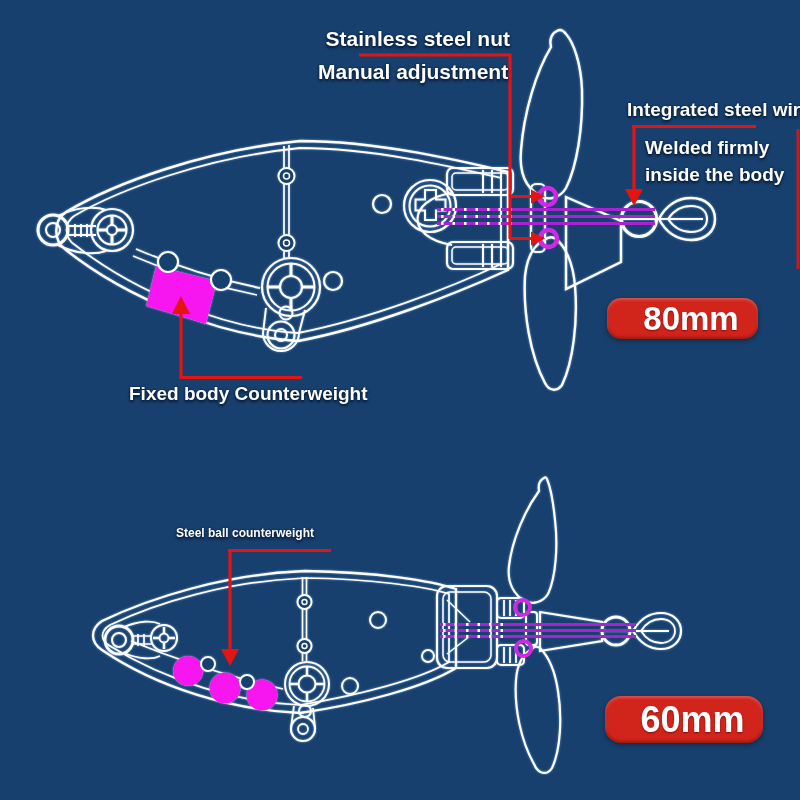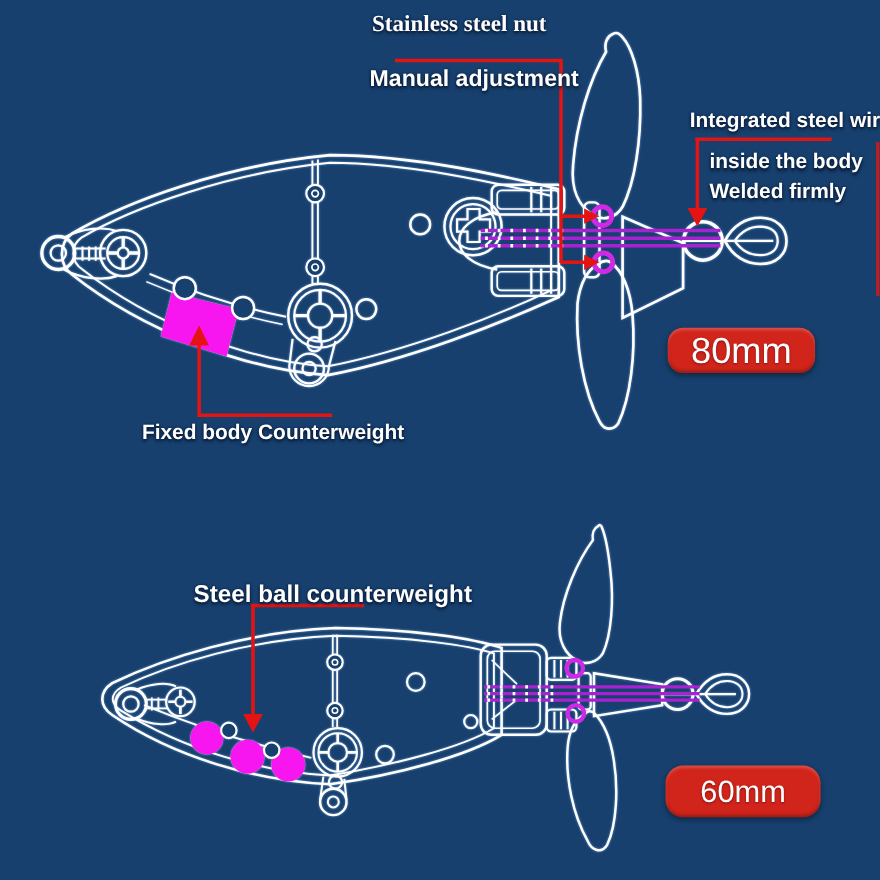--- a/index.html
+++ b/index.html
@@ -11,33 +11,34 @@
   .stage svg{position:absolute;left:0;top:0;}
   .lbl{
     position:absolute;color:#ffffff;font-weight:bold;
     text-shadow:0 2px 3px rgba(4,18,42,.9),0 0 2px rgba(4,18,42,.75);
     white-space:nowrap;line-height:1.25;
   }
   .lbl .line{display:block;}
   .ra{text-align:right;}
   .badge{
     position:absolute;display:flex;align-items:center;justify-content:center;
-    background:#d1241b;color:#fff;font-weight:normal;
+    background:#d1241b;color:#fff;font-weight:bold;
     border-radius:14px;
     box-shadow:inset 0 2px 3px rgba(255,255,255,.22), inset 0 -2px 3px rgba(0,0,0,.28), 0 2px 5px rgba(0,0,0,.35);
     text-shadow:0 1px 2px rgba(60,0,0,.55);
+    padding-left:17px;
   }
   #badge-80{left:607px;top:298px;width:134px;height:41px;font-size:33px;}
-  #badge-60{left:605px;top:696px;width:141px;height:47px;font-size:28px;border-radius:16px;}
-  #lbl-nut{left:325px;top:8px;width:185px;font-size:21px;text-align:center;font-family:Liberation Serif, serif;}
-  #lbl-manual{left:336px;top:59px;width:190px;font-size:21px;}
+  #badge-60{left:605px;top:696px;width:141px;height:47px;font-size:36px;border-radius:16px;}
+  #lbl-nut{left:325px;top:26px;width:185px;font-size:21px;text-align:right;}
+  #lbl-manual{left:318px;top:59px;width:190px;font-size:21px;}
   #lbl-wire{left:627px;top:98px;font-size:19px;}
   #lbl-weld{left:645px;top:134px;font-size:19px;line-height:27px;}
   #lbl-lead{left:129px;top:382px;font-size:19px;}
-  #lbl-ball{left:176px;top:526px;font-size:22px;}
+  #lbl-ball{left:176px;top:526px;font-size:12px;}
 </style>
 </head>
 <body>
 
 <div class="stage">
 
   <svg width="800" height="800" viewBox="0 0 800 800">
     <defs>
       <filter id="glow" x="-20%" y="-20%" width="140%" height="140%">
         <feDropShadow dx="0" dy="0" stdDeviation="1.1" flood-color="#8fc6ff" flood-opacity="0.65"></feDropShadow>
@@ -267,22 +268,22 @@
 
   <div class="lbl" id="lbl-nut">Stainless steel nut</div>
 
   <div class="lbl ra" id="lbl-manual">
     <span class="line">Manual adjustment</span>
   </div>
 
   <div class="lbl" id="lbl-wire">Integrated steel wire</div>
 
   <div class="lbl" id="lbl-weld">
+    <span class="line">Welded firmly</span>
     <span class="line">inside the body</span>
-    <span class="line">Welded firmly</span>
   </div>
 
   <div class="lbl" id="lbl-lead">Fixed body Counterweight</div>
 
   <div class="lbl" id="lbl-ball">Steel ball counterweight</div>
 
   <div class="badge" id="badge-80">80mm</div>
   <div class="badge" id="badge-60">60mm</div>
 
 </div>

